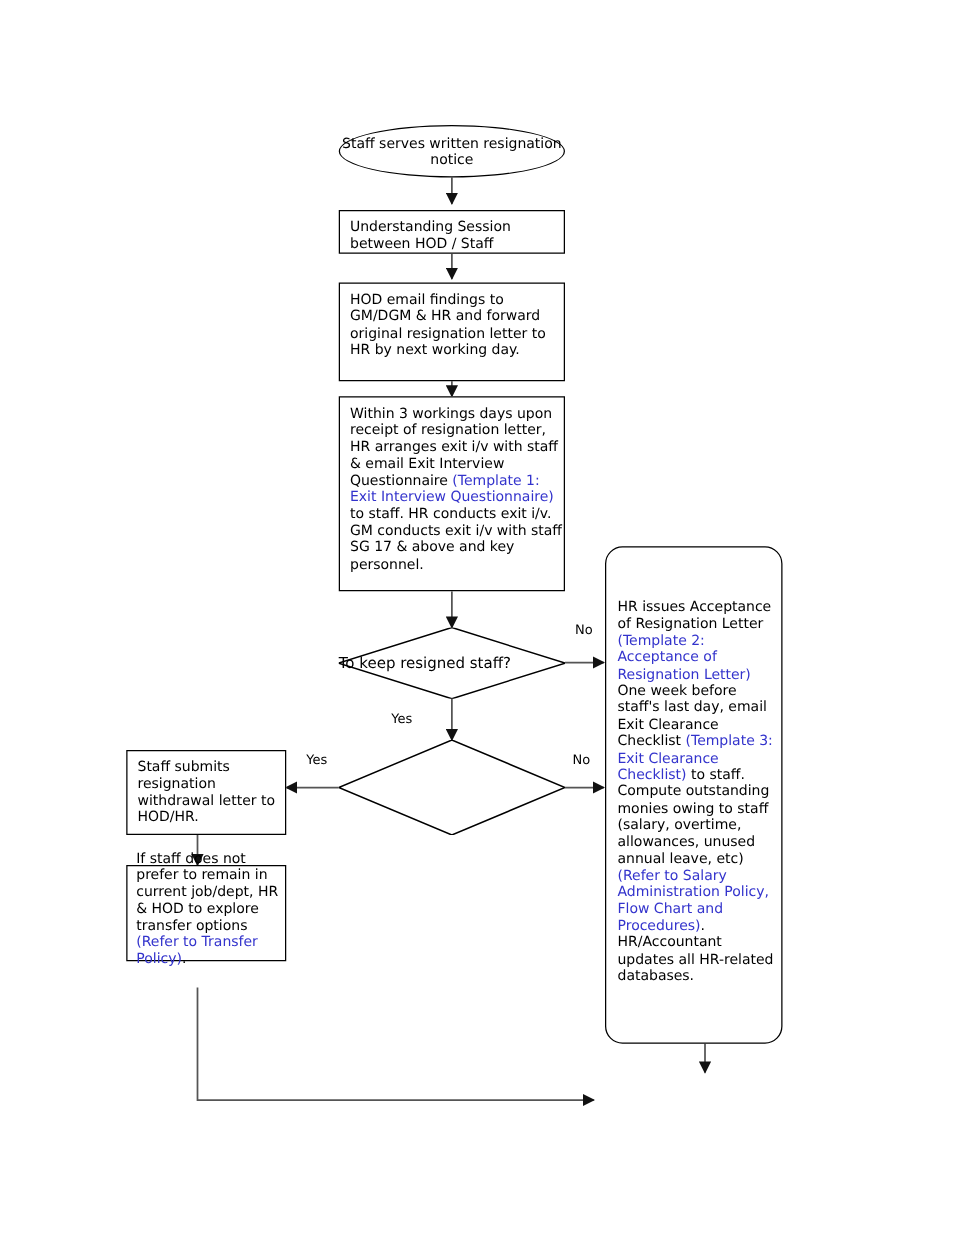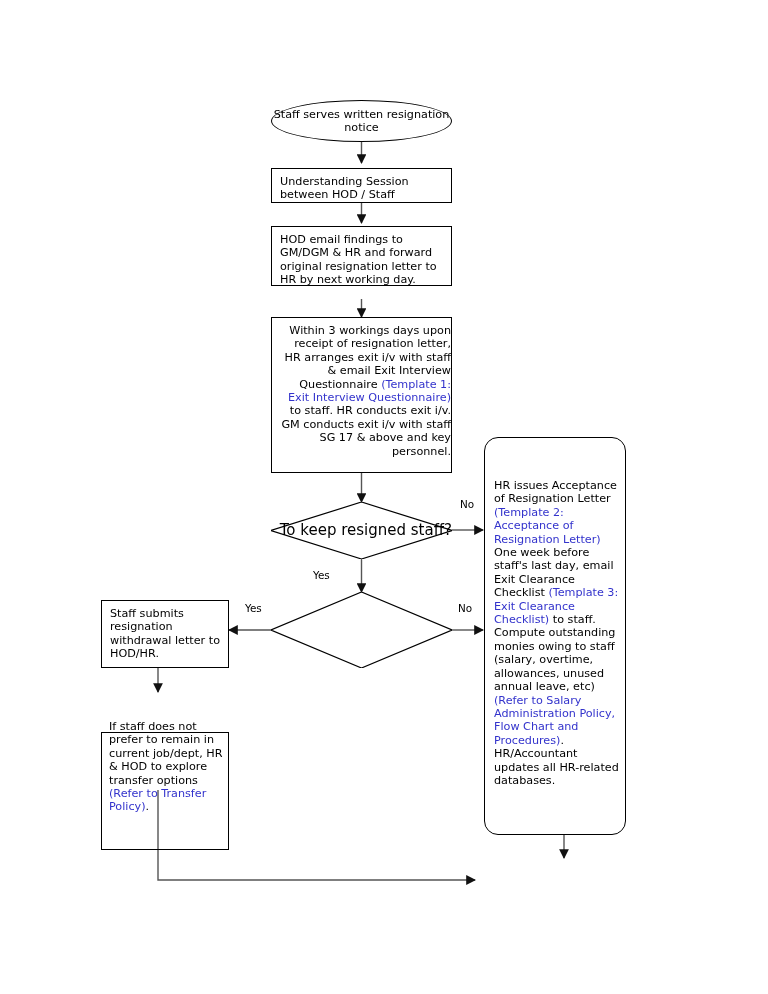--- a/index.html
+++ b/index.html
@@ -64,23 +64,23 @@
     align-items: center;
     justify-content: center;
     text-align: center;
     font-size: 11.2px;
     line-height: 13.4px;
   }
   .diamond {
     background: transparent;
     display: flex;
     align-items: center;
-    justify-content: flex-end;
+    justify-content: flex-start;
     text-align: center;
-    font-size: 15px;
+    font-size: 12px;
     line-height: 13.4px;
   }
   .diamond .dshape {
     position: absolute;
     left: 0;
     top: 0;
     width: 100%;
     height: 100%;
     z-index: 0;
   }
@@ -139,46 +139,46 @@
   </svg>
 
   <div class="node term" style="left:271px; top:100px; width:181px; height:42px;">
     <span>Staff serves written resignation notice</span>
   </div>
 
   <div class="node proc" style="left:271px; top:168px; width:181px; height:35px;">
     <span>Understanding Session between HOD / Staff</span>
   </div>
 
-  <div class="node proc" style="left:271px; top:226px; width:181px; height:60px;">
+  <div class="node proc" style="left:271px; top:226px; width:181px; height:79px;">
     <span>HOD email findings to GM/DGM &amp; HR and forward original resignation letter to HR by next working day.</span>
   </div>
 
-  <div class="node proc bigbox" style="left:271px; top:317px; width:181px; height:156px;text-align:right;">
+  <div class="node proc bigbox" style="left:271px; top:317px; width:181px; height:156px;">
     <span class="txt"><span>Within 3 workings days upon receipt of resignation letter, HR arranges exit i/v with staff &amp; email Exit Interview Questionnaire </span><span class="link">(Template 1: Exit Interview Questionnaire)</span><span> to staff. HR conducts exit i/v. GM conducts exit i/v with staff SG 17 &amp; above and key personnel.</span></span>
   </div>
 
   <div class="node diamond" style="left:271px; top:502px; width:181px; height:57px;">
     <svg class="dshape" viewBox="0 0 181 57" preserveAspectRatio="none">
       <polygon points="90.5,0 181,28.5 90.5,57 0,28.5" fill="#ffffff" stroke="#000000" stroke-width="1.2" vector-effect="non-scaling-stroke"></polygon>
     </svg>
     <span class="dlabel">To keep resigned staff?</span>
   </div>
 
   <div class="node diamond" style="left:271px; top:592px; width:181px; height:76px;">
     <svg class="dshape" viewBox="0 0 181 76" preserveAspectRatio="none">
       <polygon points="90.5,0 181,38 90.5,76 0,38" fill="#ffffff" stroke="#000000" stroke-width="1.2" vector-effect="non-scaling-stroke"></polygon>
     </svg>
   </div>
 
   <div class="node proc" style="left:101px; top:600px; width:128px; height:68px;">
     <span>Staff submits resignation withdrawal letter to HOD/HR.</span>
   </div>
 
-  <div class="node proc-overflow" style="left:101px; top:692px; width:128px; height:118px;margin-top:40px;">
+  <div class="node proc-overflow" style="left:101px; top:692px; width:128px; height:77px;">
     <span class="txt"><span>If staff does not prefer to remain in current job/dept, HR &amp; HOD to explore transfer options </span><span class="link">(Refer to Transfer Policy)</span><span>.</span></span>
   </div>
 
   <div class="node proc bigbox" style="left:484px; top:437px; width:142px; height:398px; padding:41px 0 0 9px;border-radius:14px;">
     <span class="txt"><span>HR issues Acceptance of Resignation Letter </span><span class="link">(Template 2: Acceptance of Resignation Letter)</span><span> One week before staff's last day, email Exit Clearance Checklist </span><span class="link">(Template 3: Exit Clearance Checklist)</span><span> to staff. Compute outstanding monies owing to staff (salary, overtime, allowances, unused annual leave, etc) </span><span class="link">(Refer to Salary Administration Policy, Flow Chart and Procedures)</span><span>. HR/Accountant updates all HR-related databases.</span></span>
   </div>
 
 
   <span class="edge-label" style="left:460px; top:498px;">No</span>
   <span class="edge-label" style="left:313px; top:569px;">Yes</span>

